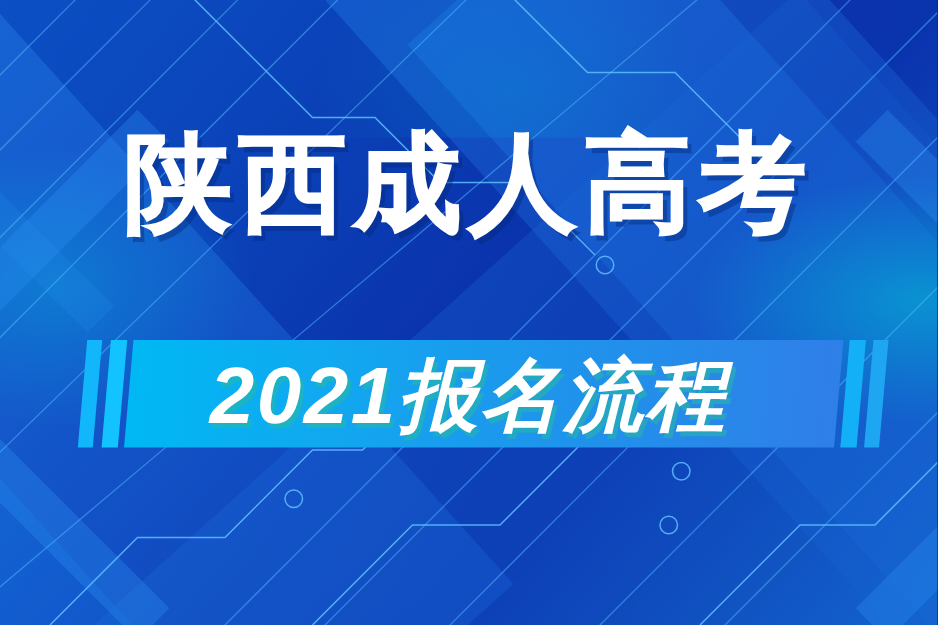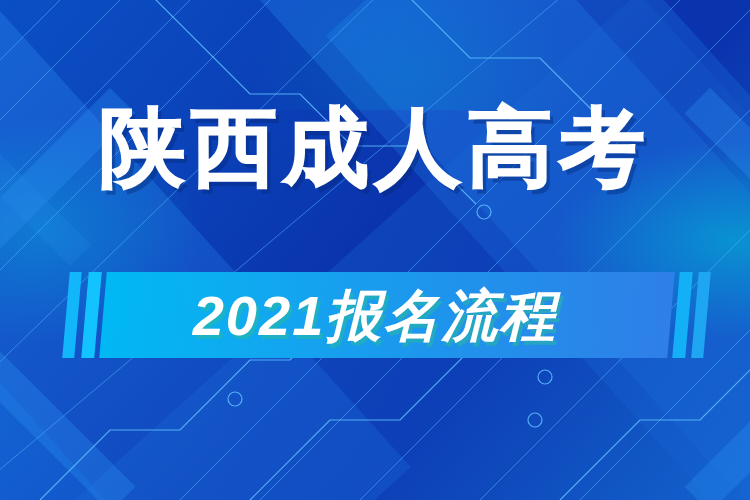--- a/index.html
+++ b/index.html
@@ -86,20 +86,21 @@
   .title{
     display:inline-block;
     color:#ffffff;
     font-size:86px;
     font-weight:bold;
     letter-spacing:6px;
     line-height:1;
     text-shadow:4px 5px 0 rgba(5,40,120,.42);
     -webkit-text-stroke:1.5px #ffffff;
     white-space:nowrap;
+    font-family:Liberation Serif, serif;
   }
 
   
   .sub-zone{position:absolute;left:0;top:268px;width:750px;height:96px;}
 
   .sub-bar{
     position:absolute;
     left:103px;top:4px;
     width:568px;height:86px;
     background:linear-gradient(90deg,#00b8f4 0%,#11a8f0 28%,#1f93ec 62%,#2f7fe8 100%);
@@ -115,21 +116,21 @@
   .tick-l2{left:85px;width:13px;background:#13c3ff;}
   .tick-r1{left:676px;width:13px;background:#14b0f7;}
   .tick-r2{left:695px;width:12px;background:#1fa6f2;}
 
   .sub-text-wrap{
     position:absolute;left:0;right:0;top:268px;height:96px;
     display:flex;align-items:center;justify-content:center;
   }
   .sub-text{
     color:#ffffff;
-    font-size:56px;
+    font-size:64px;
     font-weight:bold;
     font-style:italic;
     letter-spacing:2px;
     line-height:1;
     text-shadow:3px 4px 0 rgba(40,185,160,.55);
     white-space:nowrap;
   }
 </style>
 </head>
 <body>

